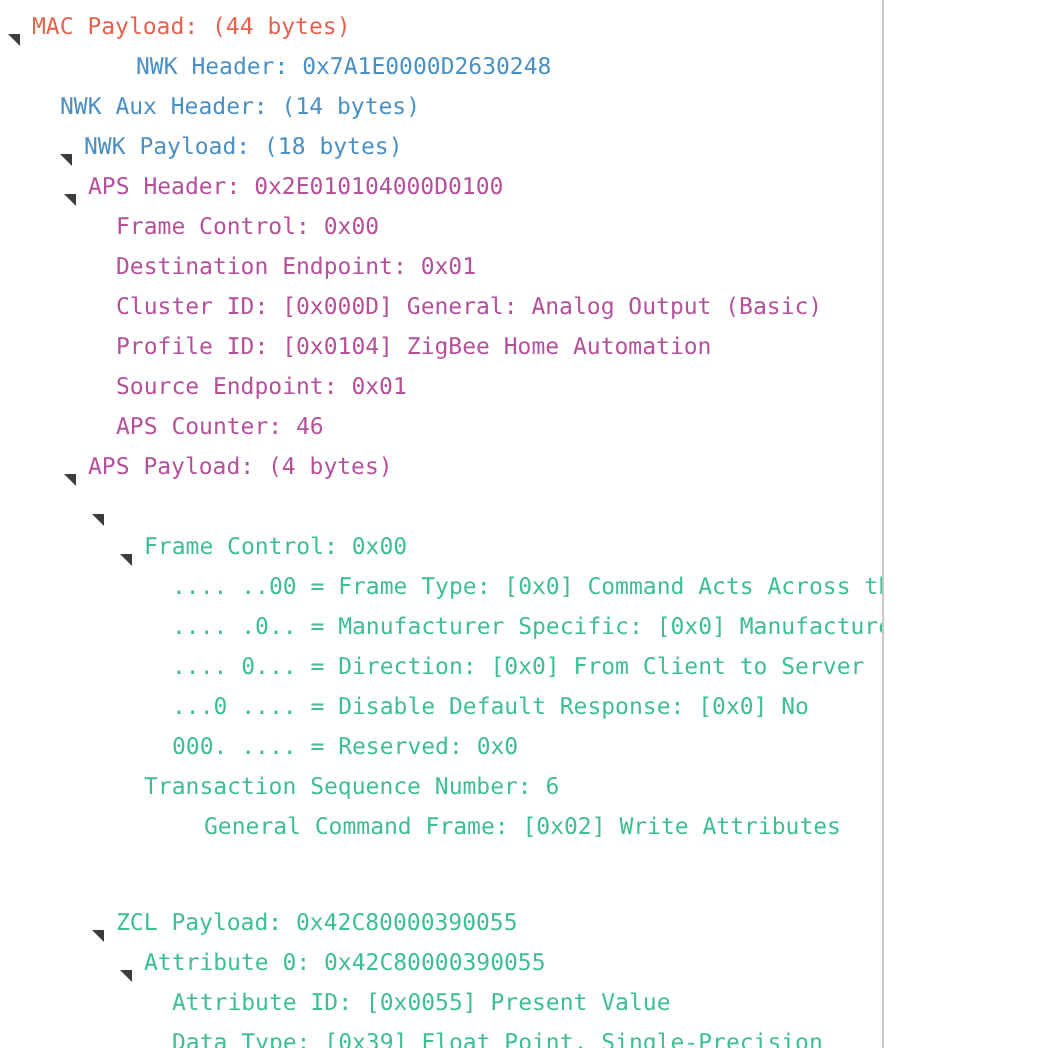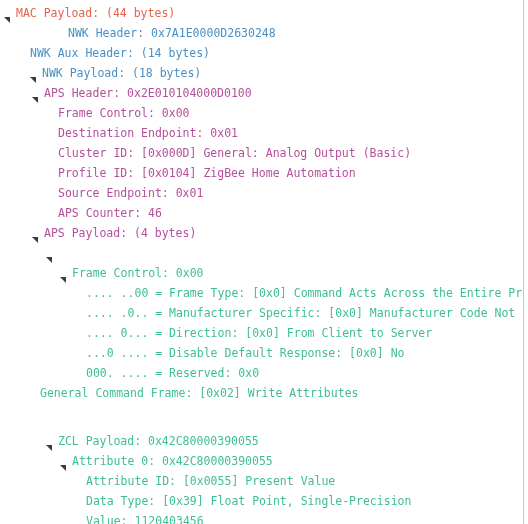--- a/index.html
+++ b/index.html
@@ -10,21 +10,21 @@
   }
   body {
     width: 528px;
     height: 524px;
     overflow: hidden;
     font-family: "DejaVu Sans Mono", "Liberation Mono", monospace;
   }
 
   #tree-panel {
     position: relative;
-    width: 524px;
+    width: 442px;
     height: 524px;
     box-sizing: border-box;
     background: #ffffff;
     border-right: 1px solid #c8c8c8;
     overflow: hidden;
   }
 
   #tree-rows {
     padding-top: 3px;
   }
@@ -115,21 +115,22 @@
       <div class="row" style="padding-left: 45px;"><span class="marker none"></span><span class="label" style="color: rgb(181, 80, 155);">Source Endpoint: 0x01</span></div>
       <div class="row" style="padding-left: 45px;"><span class="marker none"></span><span class="label" style="color: rgb(181, 80, 155);">APS Counter: 46</span></div>
       <div class="row" style="padding-left: 31px;"><span class="marker expanded"><i></i></span><span class="label" style="color: rgb(181, 80, 155);">APS Payload: (4 bytes)</span></div>
       <div class="row" style="padding-left: 45px;"><span class="marker expanded"><i></i></span></div>
       <div class="row" style="padding-left: 59px;"><span class="marker expanded"><i></i></span><span class="label" style="color: rgb(63, 191, 143);">Frame Control: 0x00</span></div>
       <div class="row" style="padding-left: 73px;"><span class="marker none"></span><span class="label" style="color: rgb(63, 191, 143);">.... ..00 = Frame Type: [0x0] Command Acts Across the Entire Profile</span></div>
       <div class="row" style="padding-left: 73px;"><span class="marker none"></span><span class="label" style="color: rgb(63, 191, 143);">.... .0.. = Manufacturer Specific: [0x0] Manufacturer Code Not Present</span></div>
       <div class="row" style="padding-left: 73px;"><span class="marker none"></span><span class="label" style="color: rgb(63, 191, 143);">.... 0... = Direction: [0x0] From Client to Server</span></div>
       <div class="row" style="padding-left: 73px;"><span class="marker none"></span><span class="label" style="color: rgb(63, 191, 143);">...0 .... = Disable Default Response: [0x0] No</span></div>
       <div class="row" style="padding-left: 73px;"><span class="marker none"></span><span class="label" style="color: rgb(63, 191, 143);">000. .... = Reserved: 0x0</span></div>
-      <div class="row" style="padding-left: 27px;"><span class="marker none"></span><span class="label" style="color: rgb(63, 191, 143);">General Command Frame: [0x02] Write Attributes</span></div>
+      <div class="row" style="padding-left: 59px;"><span class="marker none"></span><span class="label" style="color: rgb(63, 191, 143);">Transaction Sequence Number: 6</span></div>
+      <div class="row" style="padding-left: 89px;"><span class="marker none"></span><span class="label" style="color: rgb(63, 191, 143);">General Command Frame: [0x02] Write Attributes</span></div>
       <div class="row" style="padding-left: 45px; margin-top: 28px;"><span class="marker expanded"><i></i></span><span class="label" style="color: rgb(63, 191, 143);">ZCL Payload: 0x42C80000390055</span></div>
       <div class="row" style="padding-left: 59px;"><span class="marker expanded"><i></i></span><span class="label" style="color: rgb(63, 191, 143);">Attribute 0: 0x42C80000390055</span></div>
       <div class="row" style="padding-left: 73px;"><span class="marker none"></span><span class="label" style="color: rgb(63, 191, 143);">Attribute ID: [0x0055] Present Value</span></div>
       <div class="row" style="padding-left: 73px;"><span class="marker none"></span><span class="label" style="color: rgb(63, 191, 143);">Data Type: [0x39] Float Point, Single-Precision</span></div>
       <div class="row" style="padding-left: 73px;"><span class="marker none"></span><span class="label" style="color: rgb(63, 191, 143);">Value: 1120403456</span></div>
       <div class="row" style="padding-left: 17px;"><span class="marker none"></span><span class="label" style="color: rgb(74, 144, 196);">NWK MIC: 0x340F89A5</span></div>
     </div>
 </div>
 
 </body></html>

